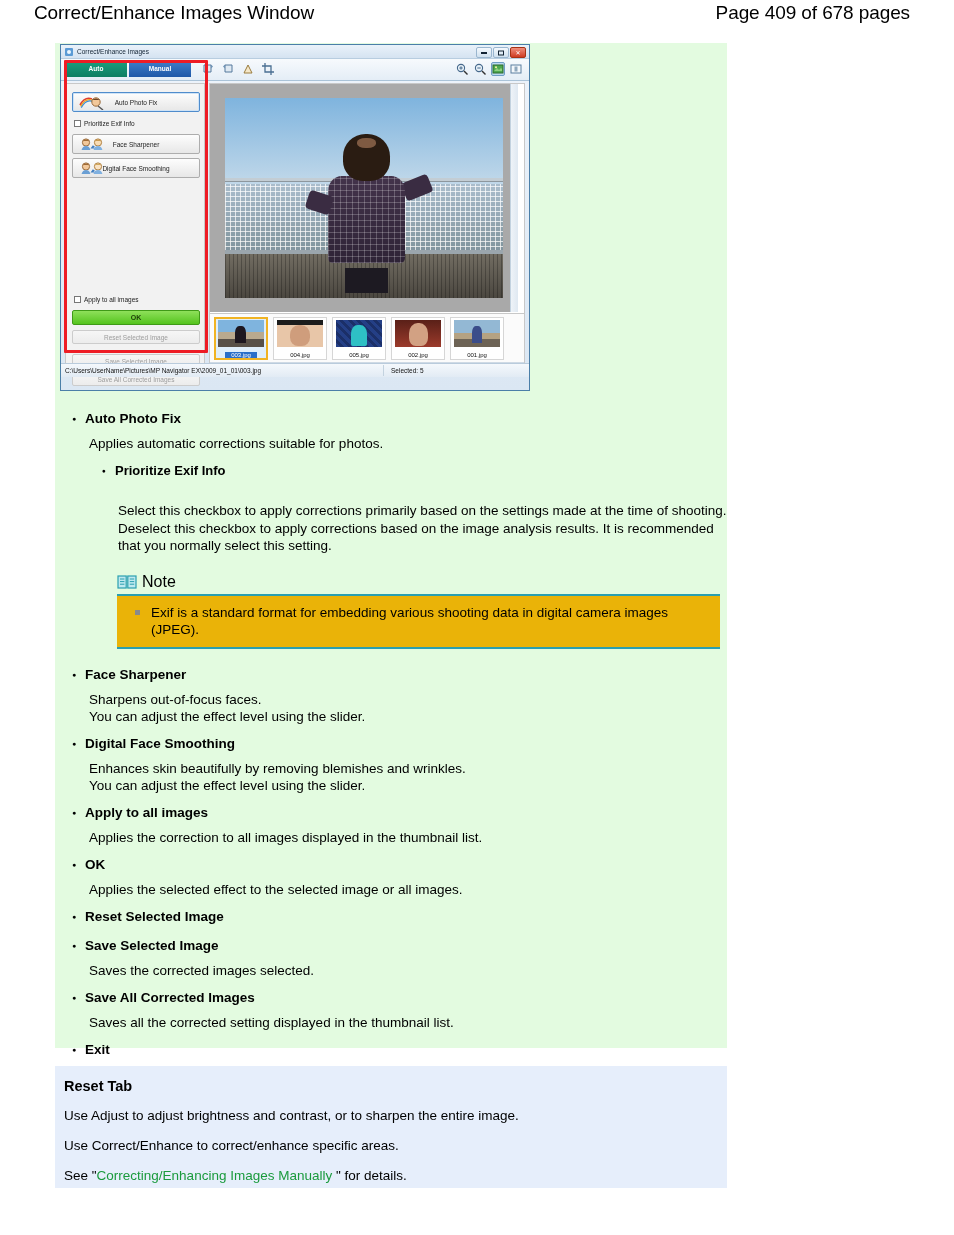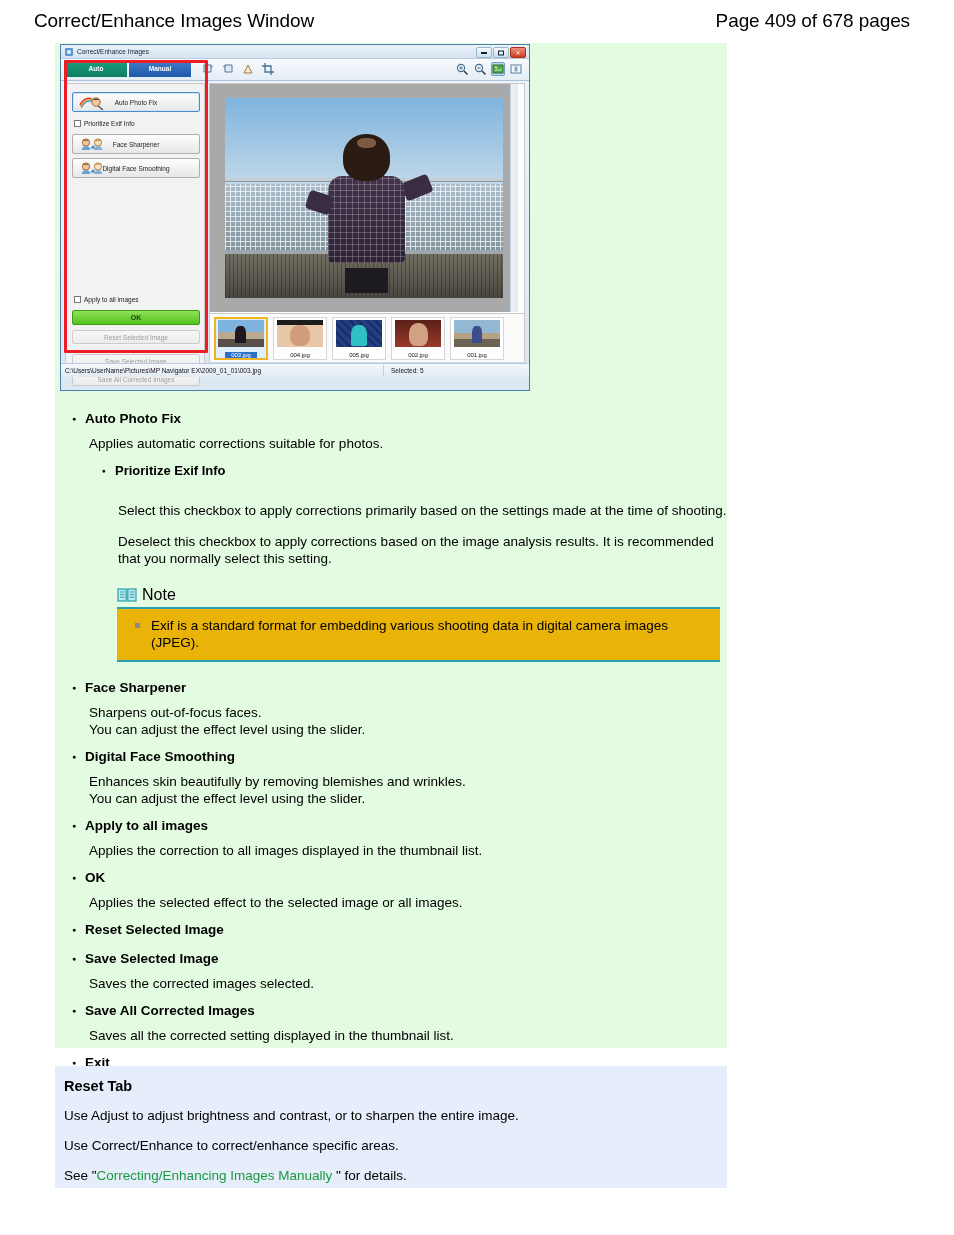--- a/index.html
+++ b/index.html
@@ -11,21 +11,21 @@
     color: #000;
   }
   #page {
     position: relative;
     width: 954px; height: 1235px;
     overflow: hidden;
   }
 
   
   .page-header {
-    position: absolute; left: 0; top: 8px; width: 954px; height: 34px;
+    position: absolute; left: 0; top: 0; width: 954px; height: 34px;
   }
   .header-title {
     position: absolute; left: 34px; top: 2px;
     font-size: 19px; letter-spacing: -0.1px;
   }
   .header-page {
     position: absolute; right: 44px; top: 2px;
     font-size: 19px; letter-spacing: -0.1px; margin-left: 20px;
   }
 
@@ -531,21 +531,21 @@
 
   <div class="doc">
     <ul class="lvl1">
 
       <li class="item">
         <div class="bullet-head">Auto Photo Fix</div>
         <div class="bullet-body">Applies automatic corrections suitable for photos.</div>
 
         <div class="sub-head">Prioritize Exif Info</div>
         <div class="sub-body">Select this checkbox to apply corrections primarily based on the settings made at the time of shooting.</div>
-        <div class="sub-body" style="margin-top:13px;">Deselect this checkbox to apply corrections based on the image analysis results. It is recommended that you normally select this setting.</div>
+        <div class="sub-body" style="margin-top:0;">Deselect this checkbox to apply corrections based on the image analysis results. It is recommended that you normally select this setting.</div>
 
         <div class="note-block">
           <div class="note-title">
             <span class="note-icon">
               <svg width="20" height="16" viewBox="0 0 20 16">
                 <rect x="1" y="2" width="8.2" height="12" fill="#bfe9ef" stroke="#2a9fb0" stroke-width="1.2"></rect>
                 <rect x="10.8" y="2" width="8.2" height="12" fill="#bfe9ef" stroke="#2a9fb0" stroke-width="1.2"></rect>
                 <path d="M3 5h4.4M3 7.6h4.4M3 10.2h4.4M12.8 5h4.4M12.8 7.6h4.4M12.8 10.2h4.4" stroke="#2a9fb0" stroke-width="1"></path>
               </svg>
             </span>

